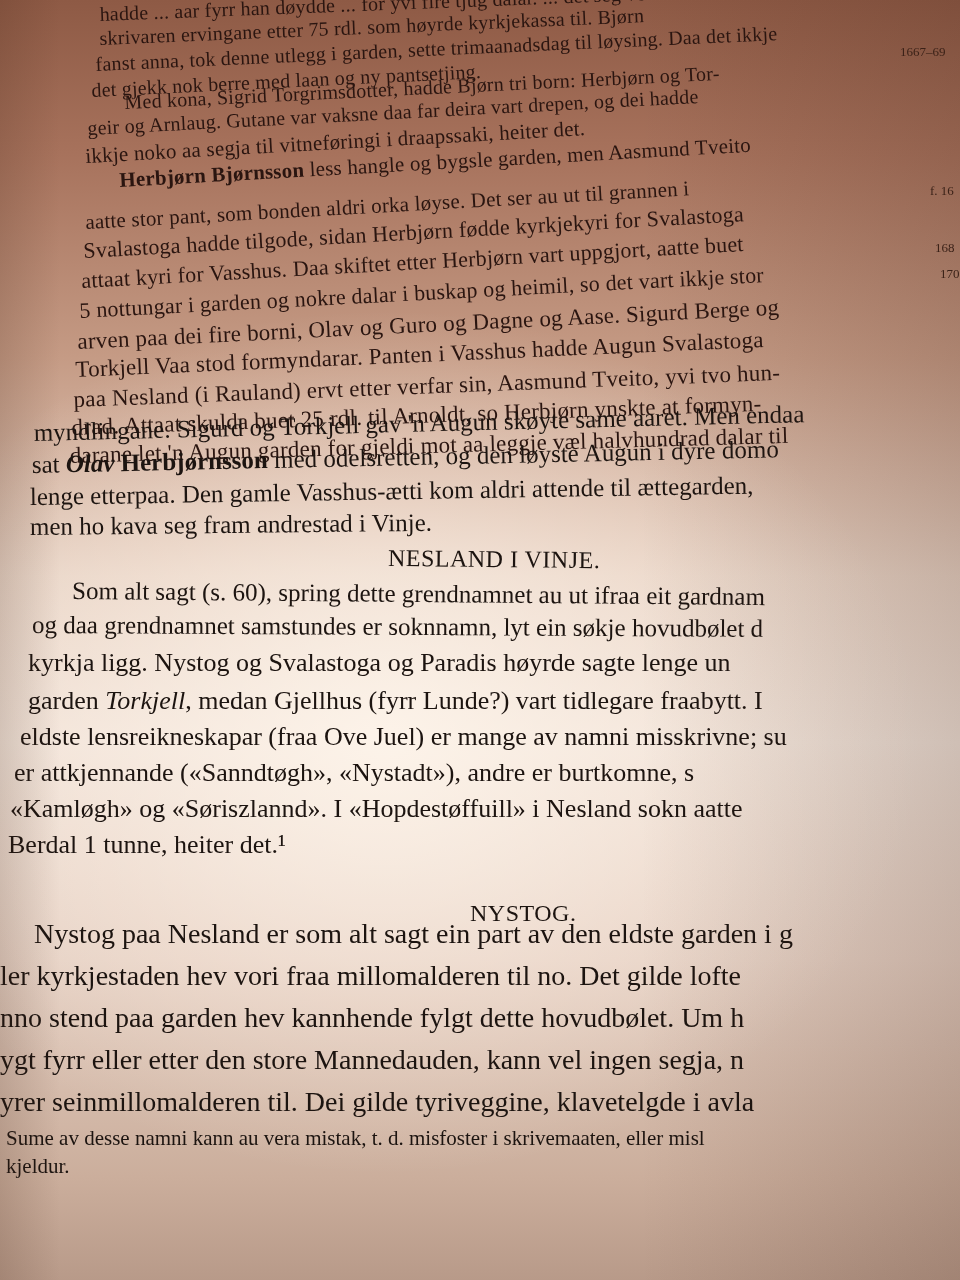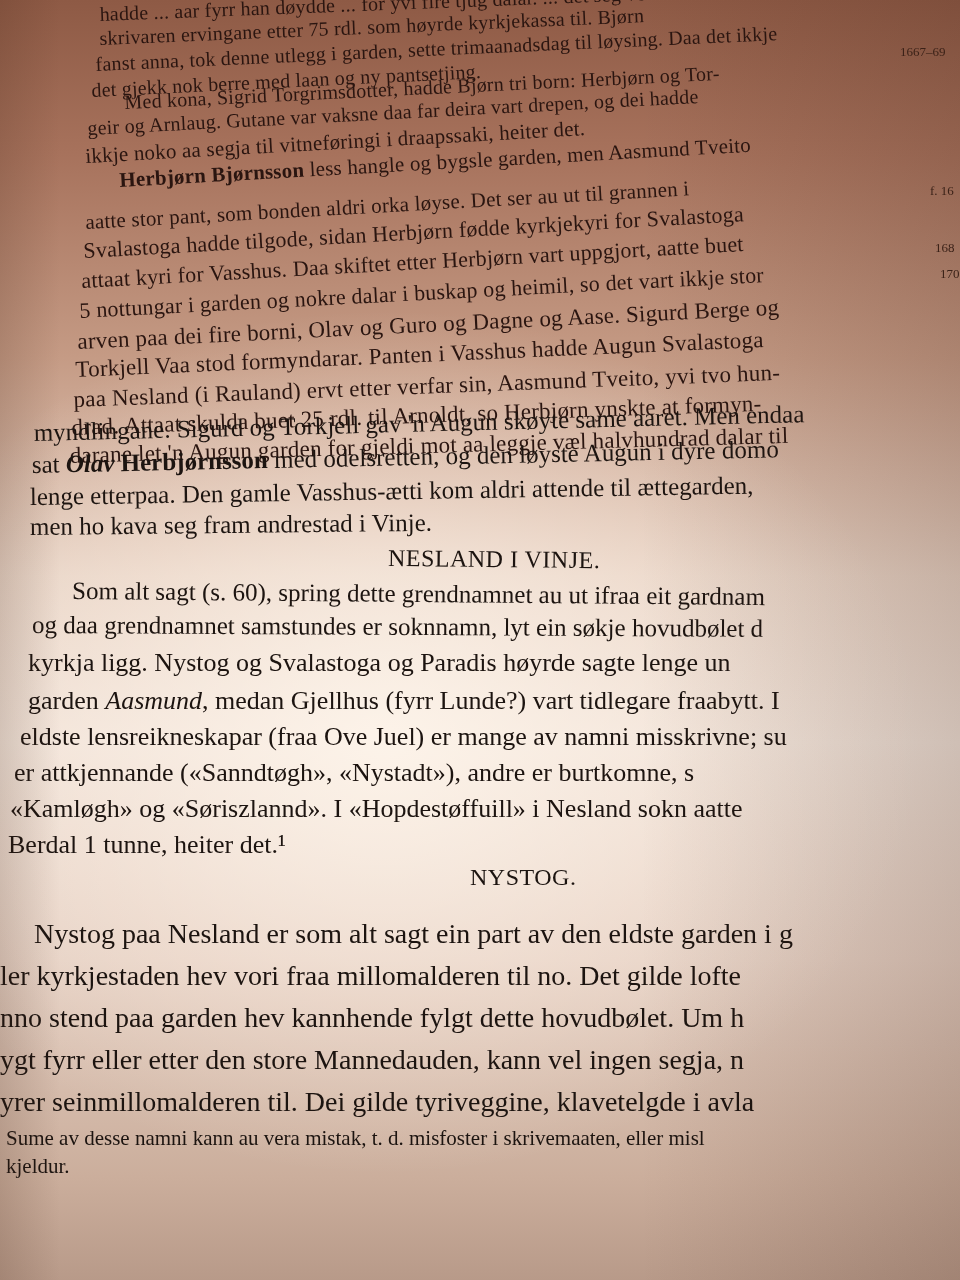--- a/index.html
+++ b/index.html
@@ -79,28 +79,28 @@
   <div class="margin-note" style="left:900px; top:44px;">1667–69</div>
   <div class="margin-note" style="left:930px; top:183px;">f. 16</div>
   <div class="margin-note" style="left:935px; top:240px;">168</div>
   <div class="margin-note" style="left:940px; top:266px;">170</div>
 
   <div class="heading" style="left:388px; top:546px; transform:rotate(0.6deg);">NESLAND I VINJE.</div>
   <div class="mid-block">
     <div class="line" style="left:72px; top:578px; transform:rotate(0.5deg); font-size:25px;">Som alt sagt (s. 60), spring dette grendnamnet au ut ifraa eit gardnam</div>
     <div class="line" style="left:32px; top:612px; transform:rotate(0.3deg); font-size:25px;">og daa grendnamnet samstundes er soknnamn, lyt ein søkje hovudbølet d</div>
     <div class="line" style="left:28px; top:650px; font-size:26px;">kyrkja ligg. Nystog og Svalastoga og Paradis høyrde sagte lenge un</div>
-    <div class="line" style="left:28px; top:688px; font-size:26px;">garden <i>Aasmund</i>, medan Gjellhus (fyrr Lunde?) vart tidlegare fraabytt.  I</div>
+    <div class="line" style="left:28px; top:688px; font-size:26px;">garden <i>Torkjell</i>, medan Gjellhus (fyrr Lunde?) vart tidlegare fraabytt.  I</div>
     <div class="line" style="left:20px; top:724px; font-size:26px;">eldste lensreikneskapar (fraa Ove Juel) er mange av namni misskrivne; su</div>
     <div class="line" style="left:14px; top:760px; font-size:26px;">er attkjennande («Sanndtøgh», «Nystadt»), andre er burtkomne, s</div>
     <div class="line" style="left:10px; top:796px; font-size:26px;">«Kamløgh» og «Søriszlannd». I «Hopdestøffuill» i Nesland sokn aatte</div>
     <div class="line" style="left:8px; top:832px; font-size:26px;">Berdal 1 tunne, heiter det.¹</div>
   </div>
 
-  <div class="heading" style="left:470px; top:864px;">NYSTOG.</div>
+  <div class="heading" style="left:470px; top:900px;">NYSTOG.</div>
   <div class="low-block">
     <div class="line" style="left:34px; top:920px;">Nystog paa Nesland er som alt sagt ein part av den eldste garden i g</div>
     <div class="line" style="left:0px; top:962px;">ler kyrkjestaden hev vori fraa millomalderen til no. Det gilde lofte</div>
     <div class="line" style="left:0px; top:1004px;">nno stend paa garden hev kannhende fylgt dette hovudbølet. Um h</div>
     <div class="line" style="left:0px; top:1046px;">ygt fyrr eller etter den store Mannedauden, kann vel ingen segja, n</div>
     <div class="line" style="left:0px; top:1088px;">yrer seinmillomalderen til. Dei gilde tyriveggine, klavetelgde i avla</div>
   </div>
 
   <div class="foot-block">
     <div class="line" style="left:6px; top:1128px;">Sume av desse namni kann au vera mistak, t. d. misfoster i skrivemaaten, eller misl</div>

